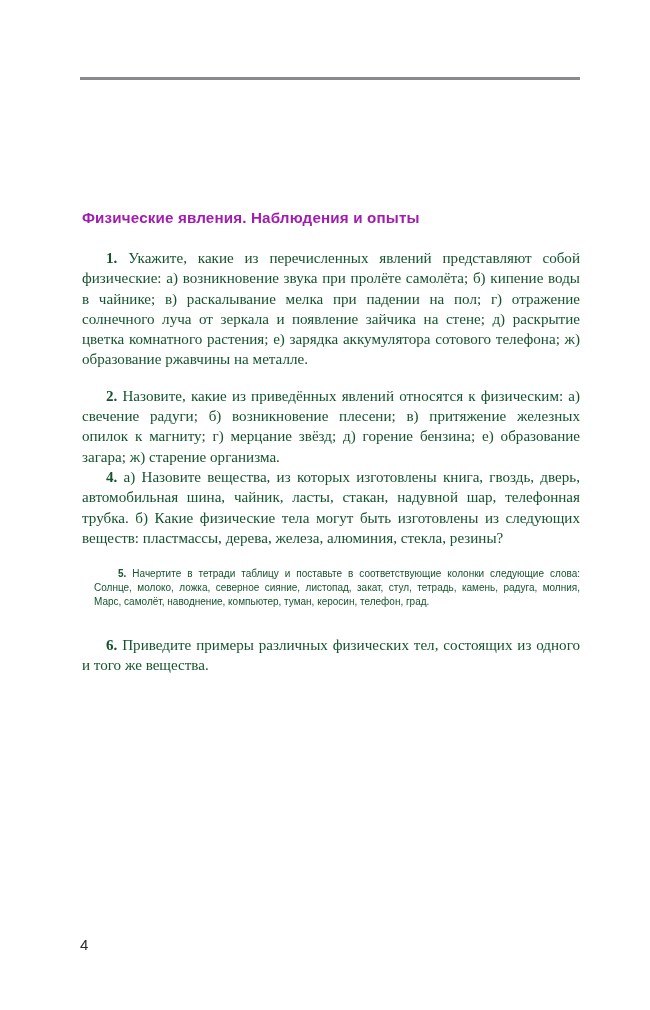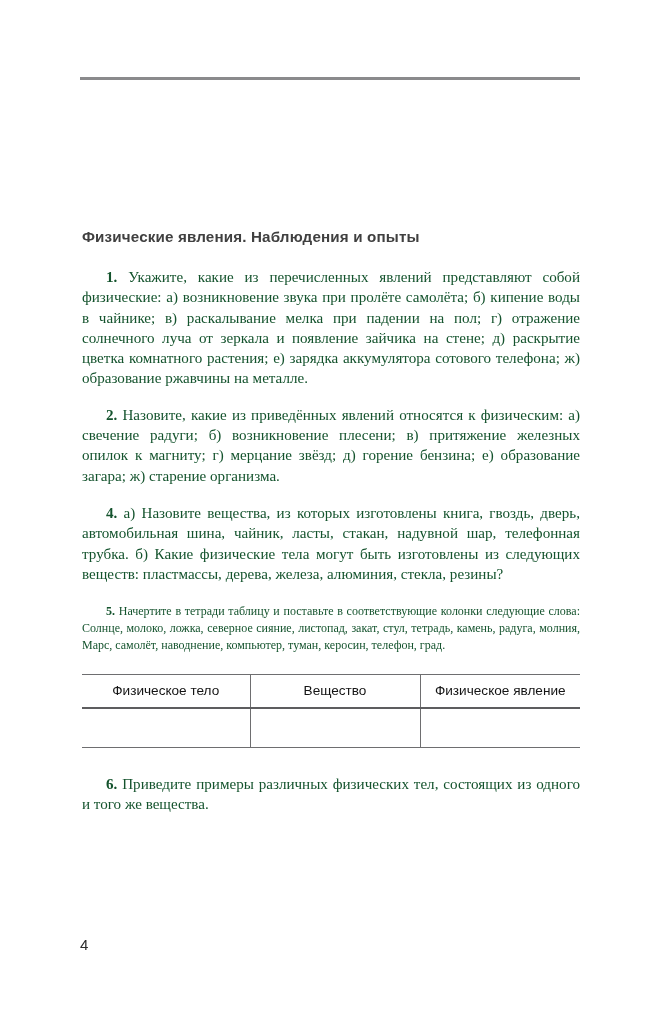--- a/index.html
+++ b/index.html
@@ -49,53 +49,54 @@
     color: #191919;
     margin: 0;
     white-space: pre-line;
   }
 
   .section-title {
     font-family: "Liberation Sans", "DejaVu Sans", sans-serif;
     font-size: 15.2px;
     font-weight: bold;
     letter-spacing: 0.15px;
-    color: #404040;
-    margin: 32px 0 0 0;
+    color: #a21caf;
+    margin: 13px 0 0 0;
   }
 
   
   .para {
     font-family: "Liberation Serif", "DejaVu Serif", serif;
     font-size: 15.1px;
     line-height: 1.345;
     text-align: justify;
     text-justify: inter-word;
     text-indent: 24px;
     margin: 15px 0 0 0;
     color: #14532d;
     hyphens: manual;
   }
   .para.sans {
-    font-family: Liberation Serif, serif;
-    font-size: 12px;
+    font-family: Liberation Sans, sans-serif;
+    font-size: 10px;
     line-height: 1.40;
+    margin-left: 12px;
   }
   .para .num {
     font-weight: bold;
   }
   .para .num::after {
     content: " ";
   }
 
   
   #para-1 { margin-top: 22px; }
   #para-2 { margin-top: 16px; }
   #para-3 { margin-top: 18px; }
-  #para-4 { margin-top: 17px; }
+  #para-4 { margin-top: 0; }
   #para-5 { margin-top: 19px; }
   #para-6 { margin-top: 26px; }
 
   
   .table-wrap {
     margin-top: 20px;
     width: 498px;
   }
   table.words-table {
     border-collapse: collapse;
@@ -152,43 +153,20 @@
 
     <p class="para" id="para-1"><span class="num">1.</span><span>Укажите, какие из перечисленных явлений представляют собой физические: а) возникновение звука при пролёте самолёта; б) кипение воды в чайнике; в) раскалывание мелка при падении на пол; г) отражение солнечного луча от зеркала и появление зайчика на стене; д) раскрытие цветка комнатного растения; е) зарядка аккумулятора сотового телефона; ж) образование ржавчины на металле.</span></p>
 
     <p class="para" id="para-2"><span class="num">2.</span><span>Назовите, какие из приведённых явлений относятся к физическим: а) свечение радуги; б) возникновение плесени; в) притяжение железных опилок к магниту; г) мерцание звёзд; д) горение бензина; е) образование загара; ж) старение организма.</span></p>
 
 
     <p class="para" id="para-4"><span class="num">4.</span><span>а) Назовите вещества, из которых изготовлены книга, гвоздь, дверь, автомобильная шина, чайник, ласты, стакан, надувной шар, телефонная трубка. б) Какие физические тела могут быть изготовлены из следующих веществ: пластмассы, дерева, железа, алюминия, стекла, резины?</span></p>
 
     <p class="para sans" id="para-5"><span class="num">5.</span><span>Начертите в тетради таблицу и поставьте в соответствующие колонки следующие слова: Солнце, молоко, ложка, северное сияние, листопад, закат, стул, тетрадь, камень, радуга, молния, Марс, самолёт, наводнение, компьютер, туман, керосин, телефон, град.</span></p>
 
-    <div class="table-wrap">
-      <table class="words-table">
-        <colgroup>
-          <col class="c1">
-            <col class="c2">
-            <col class="c3">
-        </colgroup>
-        <thead>
-          <tr>
-            <th>Физическое тело</th>
-            <th>Вещество</th>
-            <th>Физическое явление</th>
-          </tr>
-        </thead>
-        <tbody>
-          <tr>
-            <td></td>
-            <td></td>
-            <td></td>
-          </tr>
-        </tbody>
-      </table>
-    </div>
 
     <p class="para" id="para-6"><span class="num">6.</span><span>Приведите примеры различных физических тел, состоящих из одного и того же вещества.</span></p>
 
   </div>
 
   <div class="page-number">4</div>
 
 </div>
 
 </body></html>

